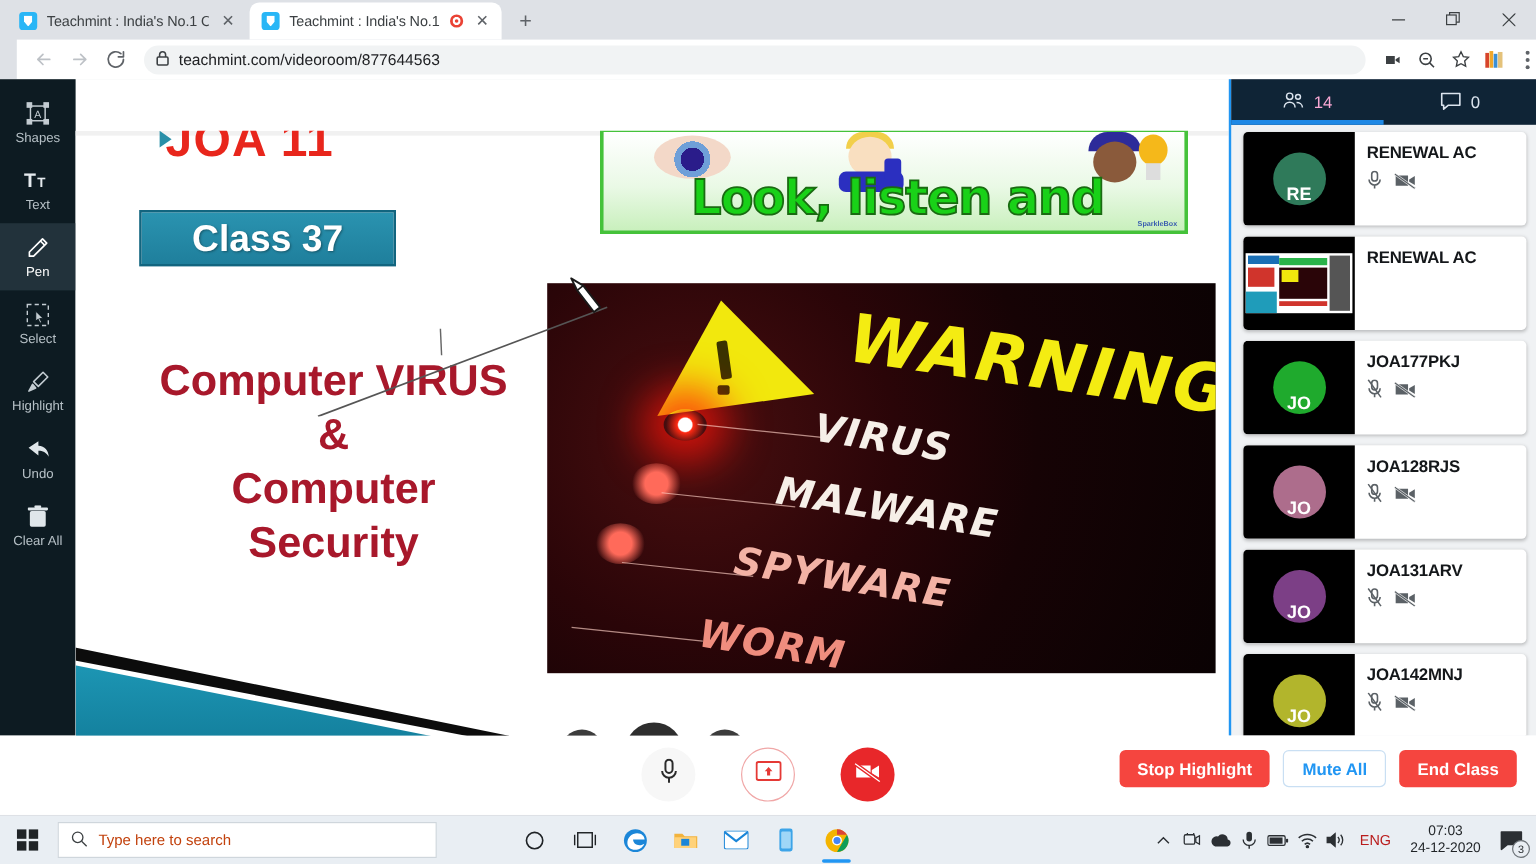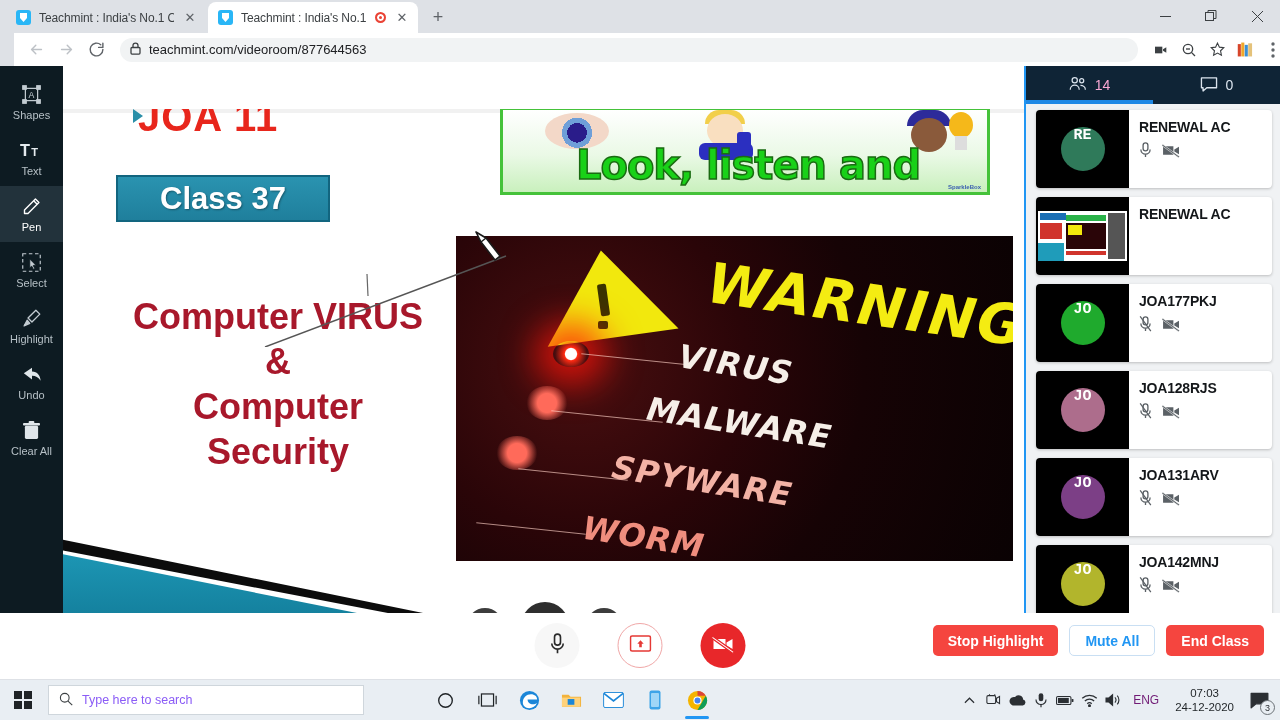--- a/index.html
+++ b/index.html
@@ -272,22 +272,22 @@
     height:78px; margin-bottom:9px; background:#ffffff;
     border-radius:4px; box-shadow:0 1px 3px rgba(0,0,0,.22);
     display:flex; overflow:hidden;
   }
   .p-thumb{
     width:93px; flex:0 0 93px; background:#000; display:flex;
     align-items:center; justify-content:center; position:relative; overflow:hidden;
   }
   .p-avatar{
     width:44px;height:44px;border-radius:50%;
-    display:flex;align-items:flex-start;justify-content:center;
-    color:#fff;font-size:15px;font-weight:700;font-family:Liberation Mono, monospace;
+    display:flex;align-items:flex-end;justify-content:center;
+    color:#fff;font-size:15px;font-weight:700;
   }
   .p-info{ flex:1 1 auto; padding:9px 0 0 10px; }
   .p-name{ font-size:14px; font-weight:700; color:#14171a; letter-spacing:-.2px; }
   .p-icons{ margin-top:7px; display:flex; gap:10px; align-items:center; color:#5b6166; }
 
   
   .mini-slide{ position:absolute; left:2px; top:14px; width:89px; height:50px; background:#fff; overflow:hidden; }
   .ms-a{position:absolute;left:2px;top:2px;width:26px;height:7px;background:#1a6fb5;}
   .ms-b{position:absolute;left:2px;top:12px;width:22px;height:16px;background:#d0342c;}
   .ms-c{position:absolute;left:28px;top:4px;width:40px;height:6px;background:#2ab34a;}
@@ -321,31 +321,31 @@
 
   
   #taskbar{
     position:absolute; left:0; bottom:0; width:1280px; height:40px;
     background:#e9eef3; display:flex; align-items:center;
   }
   #start-btn{ width:46px;height:40px;display:flex;align-items:center;justify-content:center; }
   #tb-search{
     width:316px; height:30px; background:#ffffff; border:1px solid #cfd6dc;
     display:flex; align-items:center; gap:9px; padding:0 10px; margin-left:2px;
-    font-size:12.5px; color:#8b5cf6;
+    font-size:12.5px; color:#c2410c;
   }
   .tb-app{ width:42px;height:40px;display:flex;align-items:center;justify-content:center; position:relative; }
   .tb-app.active::after{
     content:""; position:absolute; bottom:1px; left:9px; width:24px;height:3px;background:#2196f3;border-radius:2px;
   }
   #tray{
     position:absolute; right:0; top:0; height:40px; display:flex; align-items:center; gap:0px; padding-right:4px;
   }
   .tray-icon{ width:24px;height:40px;display:flex;align-items:center;justify-content:center;color:#2b2f33; }
-  #tray-lang{ font-size:12px; color:#701a75; padding:0 8px; }
+  #tray-lang{ font-size:12px; color:#b91c1c; padding:0 8px; }
   #tray-clock{
     font-size:11.5px; color:#1f2326; text-align:center; line-height:14px; padding:0 8px;
   }
   #tray-notify{ width:34px;height:40px;display:flex;align-items:center;justify-content:center;position:relative;color:#2b2f33; }
   #notify-count{
     position:absolute; right:1px; bottom:5px; width:15px;height:15px;border-radius:50%;
     border:1px solid #6b7176; font-size:9px; display:flex;align-items:center;justify-content:center; color:#2b2f33;
     background:#e9eef3;
   }
 </style>

